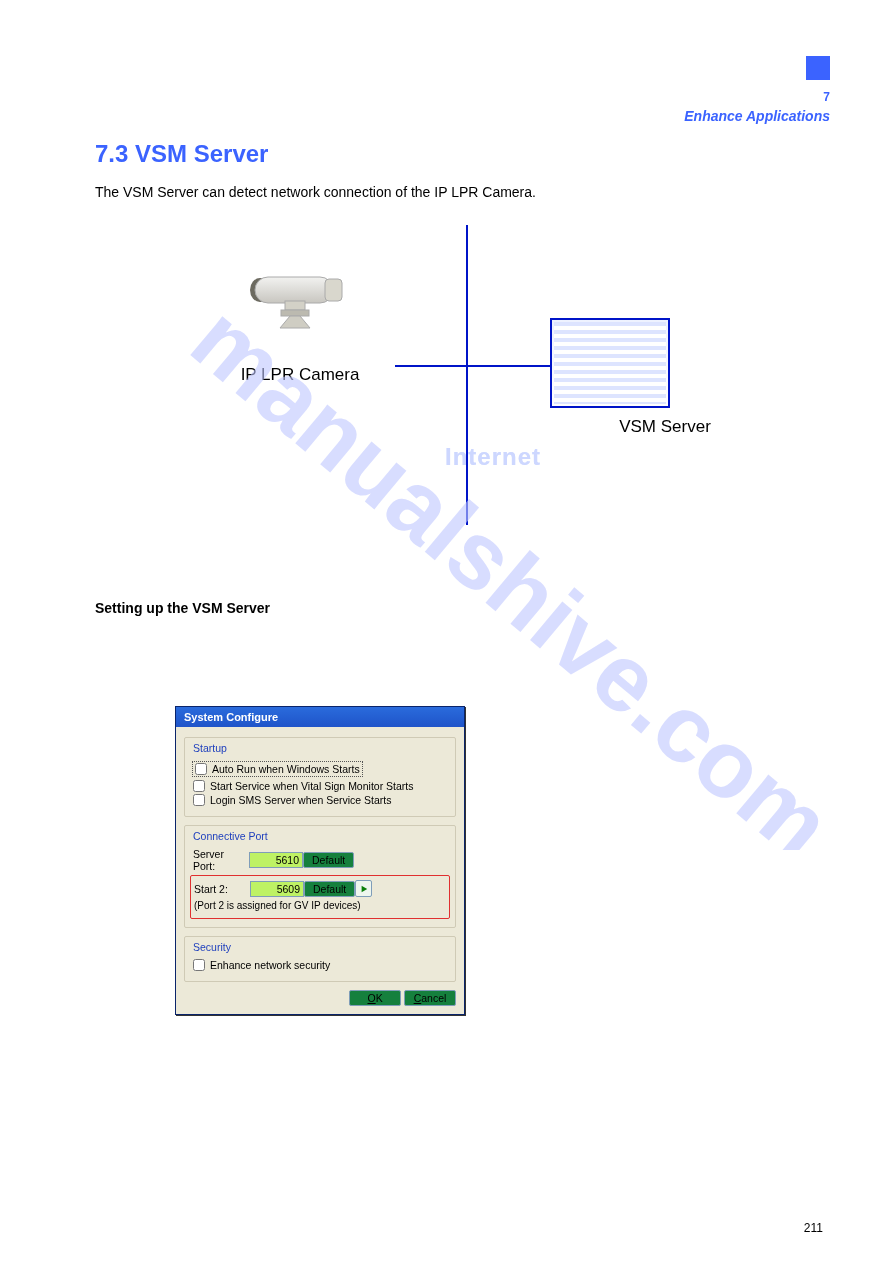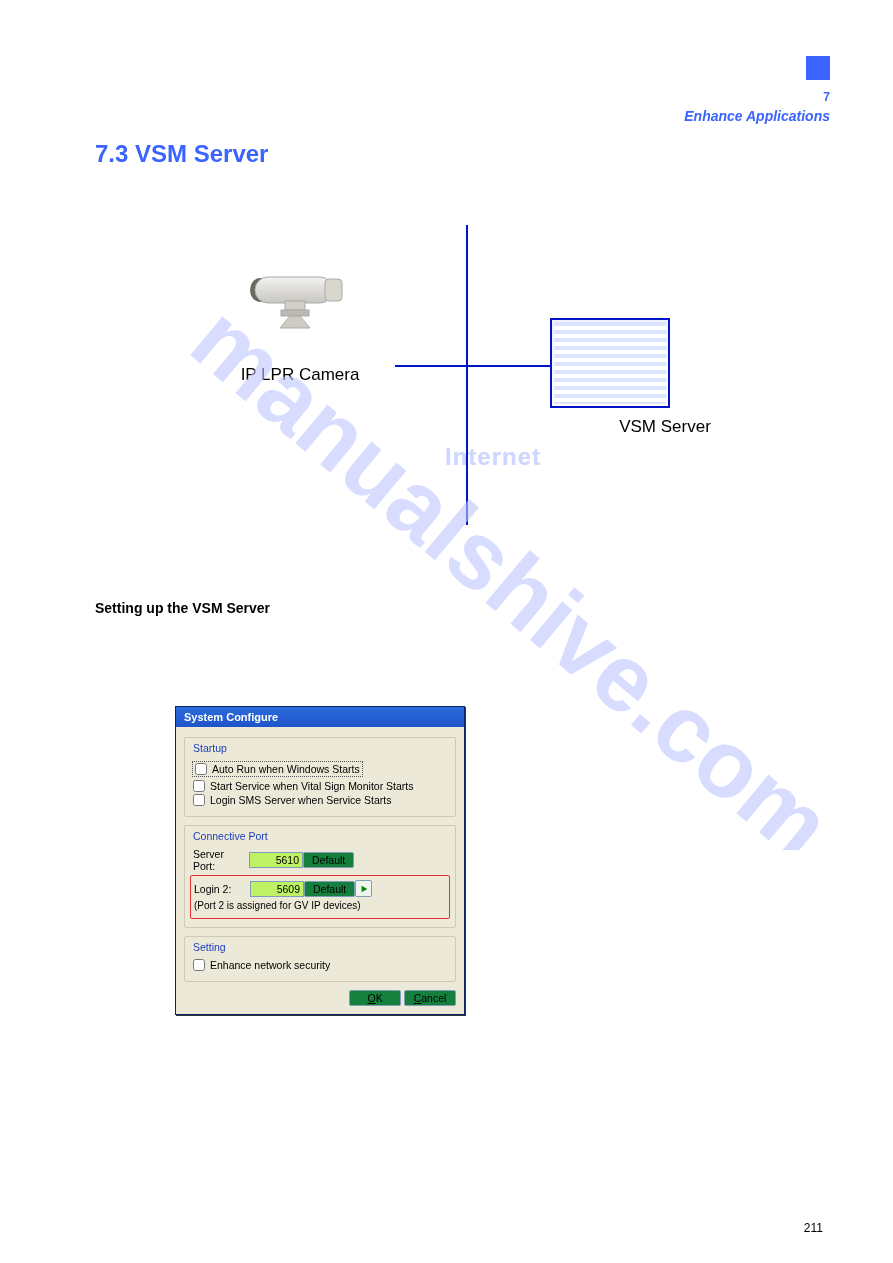--- a/index.html
+++ b/index.html
@@ -296,20 +296,21 @@
 <div class="page">
 
   <div class="top-marker"></div>
   <div class="chapter-title">
     <span>7</span>
   </div>
   <div style="position:absolute; top:108px; right:63px; font-size:14px; color:#3b63ff; font-weight:bold; font-style:italic;">Enhance Applications</div>
 
   <div class="section-title">7.3  VSM Server</div>
 
+  <div class="intro-text body-text">The VSM Server can detect network connection of the IP LPR Camera.</div>
 
   <div class="diagram">
     <div class="camera-box">
       <svg class="cam-svg" viewBox="0 0 120 70" xmlns="http://www.w3.org/2000/svg">
         <defs>
           <linearGradient id="cg" x1="0" x2="0" y1="0" y2="1">
             <stop offset="0" stop-color="#f2f2f0"></stop>
               <stop offset="1" stop-color="#c8c6c0"></stop>
           </linearGradient>
         </defs>
@@ -370,35 +371,35 @@
       <div class="group">
         <div class="legend">Connective Port</div>
         <div class="row-inline">
           <span class="field-label">Server Port:</span>
           <input class="num-input" value="5610" style="">
           <button class="xp-btn">Default</button>
         </div>
 
         <div class="highlight-red">
           <div class="row-inline">
-            <span class="field-label">Login 2:</span>
+            <span class="field-label">Start 2:</span>
             <input class="num-input" value="5609" style="">
             <button class="xp-btn">Default</button>
             <span class="play-btn">
               <svg viewBox="0 0 10 10">
                   <polygon points="2,1 9,5 2,9" fill="#0a7f0a"></polygon>
                 </svg>
             </span>
           </div>
           <div class="hint-paren">(Port 2 is assigned for GV IP devices)</div>
         </div>
       </div>
 
       <div class="group">
-        <div class="legend">Setting</div>
+        <div class="legend">Security</div>
         <label class="chk">
           <input type="checkbox" style="">
           <span>Enhance network security</span>
         </label>
       </div>
 
       <div class="btn-row">
         <button class="xp-btn"><u>O</u>K</button>
         <button class="xp-btn"><u>C</u>ancel</button>
       </div>

